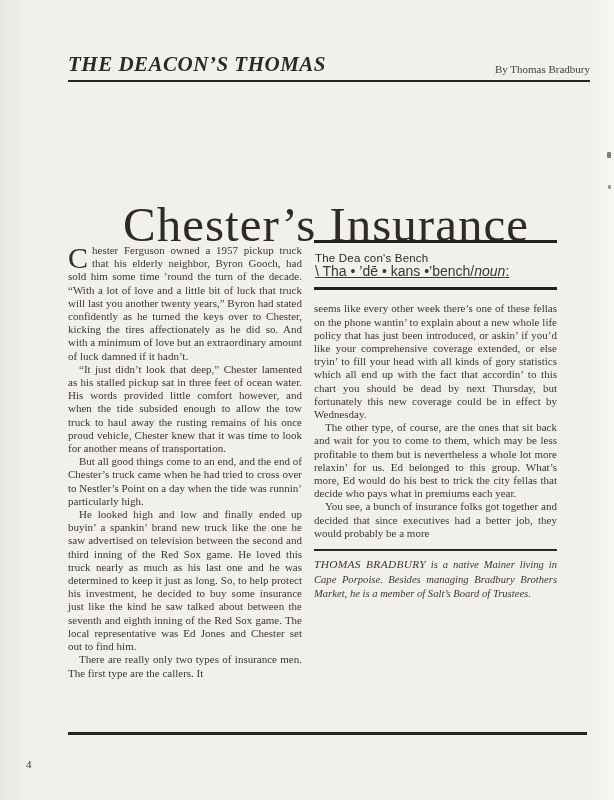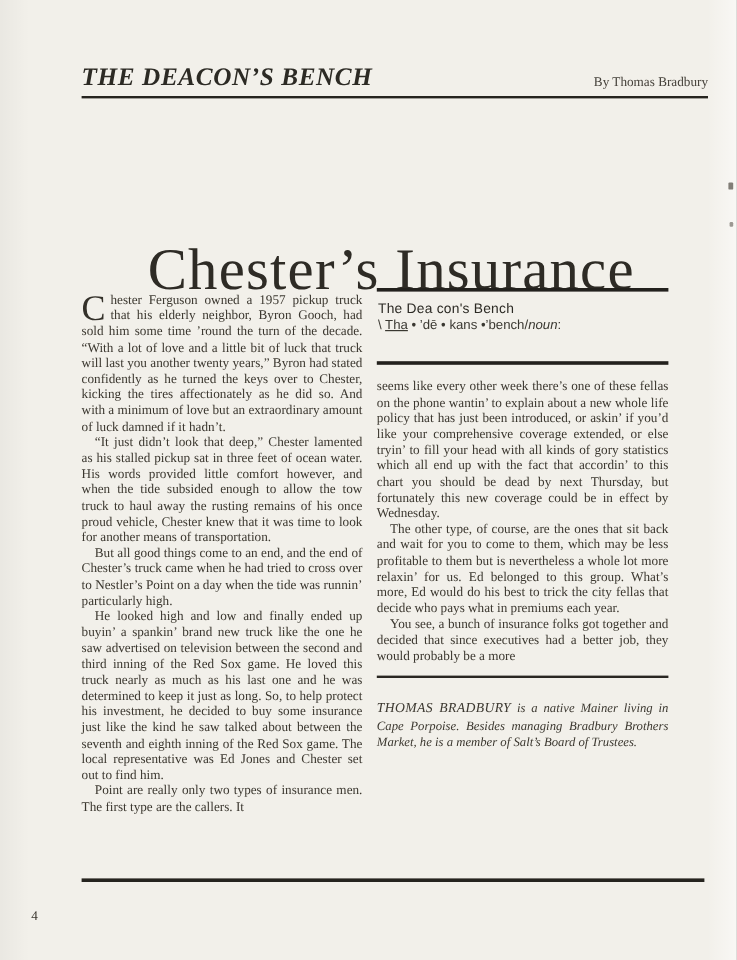--- a/index.html
+++ b/index.html
@@ -86,39 +86,40 @@
   }
   .definition-heading {
     font-family: "Liberation Sans", sans-serif;
     font-size: 11.5px;
     font-weight: normal;
     letter-spacing: 0.2px;
     margin: 0 0 3px 0;
   }
   .pron {
     font-family: "Liberation Sans", sans-serif;
-    font-size: 11px;
+    font-size: 14px;
     color: #3a3831;
-    margin-bottom: 14px;
+    margin-bottom: 0;
+    text-decoration: underline;
   }
   .pron-u { text-decoration: underline; }
   .pron-pos { font-style: italic; }
   .definition-body {
     font-weight: bold;
     font-size: 11px;
     line-height: 13.8px;
     text-align: justify;
     margin: 0;
   }
 
   
   .bio {
     margin-top: 9px;
     border-top: 2px solid #2a2722;
-    padding-top: 18px;
+    padding-top: 6px;
     font-style: italic;
     font-size: 10.6px;
     line-height: 14.5px;
     text-align: justify;
     color: #3c3830;
   }
   .bio-name { font-size: 11.4px; letter-spacing: 0.3px; }
 
   
   .bottom-rule {
@@ -137,32 +138,32 @@
   
   .speck-a { position: absolute; left: 607px; top: 152px; width: 4px; height: 6px; background: #5a564e; border-radius: 1px; opacity: 0.75; }
   .speck-b { position: absolute; left: 608px; top: 185px; width: 3px; height: 4px; background: #6a665d; border-radius: 1px; opacity: 0.65; }
 </style>
 </head>
 <body>
 
 <div class="page">
 
   <div class="masthead">
-    <span class="masthead-title">THE DEACON’S BENCH</span>
+    <span class="masthead-title">THE DEACON’S THOMAS</span>
     <span class="byline">By Thomas Bradbury</span>
   </div>
 
   <div class="headline">Chester’s Insurance</div>
 
   <div class="col col-left">
     <p><span class="dropcap">C</span><span>hester Ferguson owned a 1957 pickup truck that his elderly neighbor, Byron Gooch, had sold him some time ’round the turn of the decade. “With a lot of love and a little bit of luck that truck will last you another twenty years,” Byron had stated confidently as he turned the keys over to Chester, kicking the tires affectionately as he did so. And with a minimum of love but an extraordinary amount of luck damned if it hadn’t.</span></p>
     <p class="indent">“It just didn’t look that deep,” Chester lamented as his stalled pickup sat in three feet of ocean water. His words provided little comfort however, and when the tide subsided enough to allow the tow truck to haul away the rusting remains of his once proud vehicle, Chester knew that it was time to look for another means of transportation.</p>
     <p class="indent">But all good things come to an end, and the end of Chester’s truck came when he had tried to cross over to Nestler’s Point on a day when the tide was runnin’ particularly high.</p>
     <p class="indent">He looked high and low and finally ended up buyin’ a spankin’ brand new truck like the one he saw advertised on television between the second and third inning of the Red Sox game. He loved this truck nearly as much as his last one and he was determined to keep it just as long. So, to help protect his investment, he decided to buy some insurance just like the kind he saw talked about between the seventh and eighth inning of the Red Sox game. The local representative was Ed Jones and Chester set out to find him.</p>
-    <p class="indent">Point are really only two types of insurance men. The first type are the callers. It</p>
+    <p class="indent">There are really only two types of insurance men. The first type are the callers. It</p>
   </div>
 
   <div class="col col-right">
     <div class="definition-box">
       <p class="definition-heading">The Dea con's Bench</p>
       <div class="pron"><span>\ </span><span class="pron-u">Tha</span><span> • ’dē • kans •’bench/</span><span class="pron-pos">noun</span><span>:</span></div>
     </div>
     <p>seems like every other week there’s one of these fellas on the phone wantin’ to explain about a new whole life policy that has just been introduced, or askin’ if you’d like your comprehensive coverage extended, or else tryin’ to fill your head with all kinds of gory statistics which all end up with the fact that accordin’ to this chart you should be dead by next Thursday, but fortunately this new coverage could be in effect by Wednesday.</p>
     <p class="indent">The other type, of course, are the ones that sit back and wait for you to come to them, which may be less profitable to them but is nevertheless a whole lot more relaxin’ for us. Ed belonged to this group. What’s more, Ed would do his best to trick the city fellas that decide who pays what in premiums each year.</p>
     <p class="indent">You see, a bunch of insurance folks got together and decided that since executives had a better job, they would probably be a more</p>

